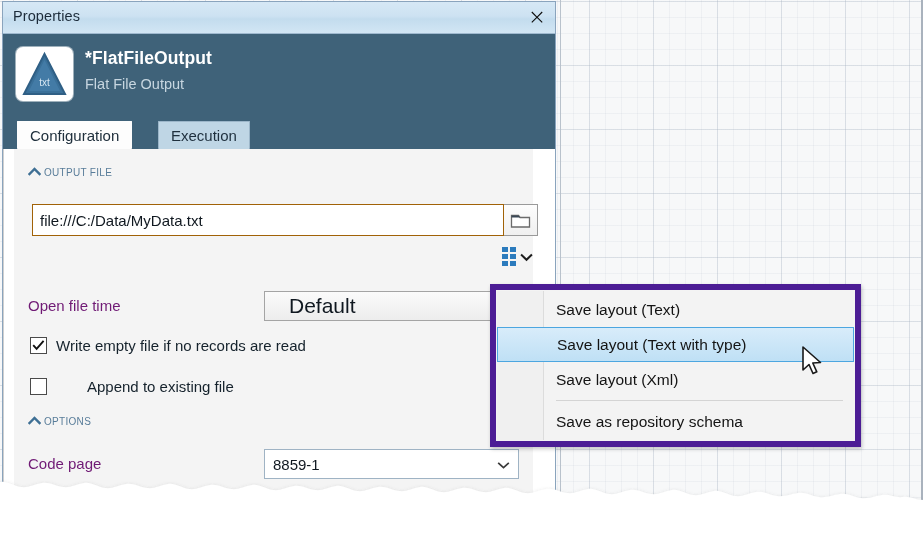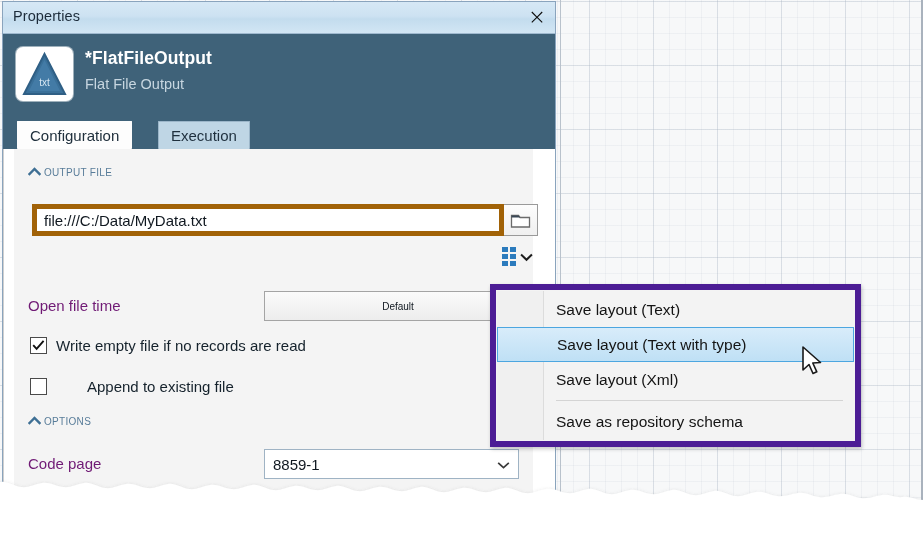--- a/index.html
+++ b/index.html
@@ -195,21 +195,21 @@
   #path-row {
     position: absolute;
     left: 18px; top: 55px;
     width: 486px; height: 32px;
   }
   #path-input {
     position: absolute;
     left: 0; top: 0;
     width: 472px; height: 32px;
     box-sizing: border-box;
-    border: 5px solid #a16207;
+    border: 1px solid #a16207;
     background: #ffffff;
     font-family: "Liberation Sans", sans-serif;
     font-size: 15px;
     color: #101820;
     padding: 0 7px;
     outline: none;
   }
   #browse-btn {
     position: absolute;
     left: 472px; top: 0;
@@ -240,26 +240,25 @@
   #grid-glyph i { display: block; background: #2b7bbd; }
 
   
   #openfile-combo {
     position: absolute;
     left: 250px; top: 142px;
     width: 244px; height: 30px;
     box-sizing: border-box;
     border: 1px solid #a4a4a4;
     background: linear-gradient(to bottom, #fbfbfb, #ededed);
-    font-size: 10px;
+    font-size: 21px;
     color: #101820;
     display: flex; align-items: center;
     padding-left: 24px;
     cursor: pointer;
-    justify-content: center;
   }
 
   
   .check-row {
     position: absolute;
     display: flex;
     align-items: center;
     gap: 9px;
     cursor: pointer;
   }

